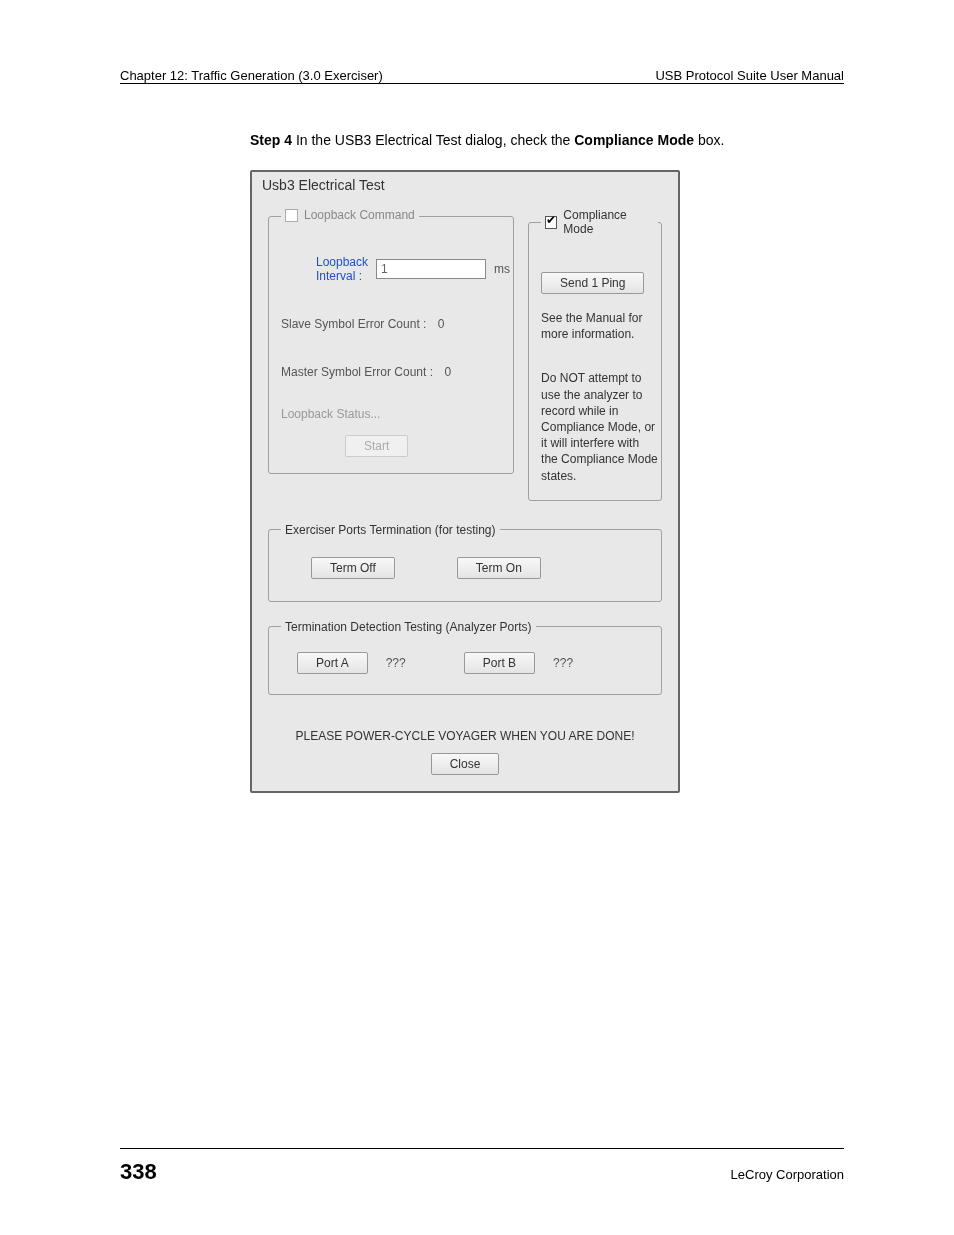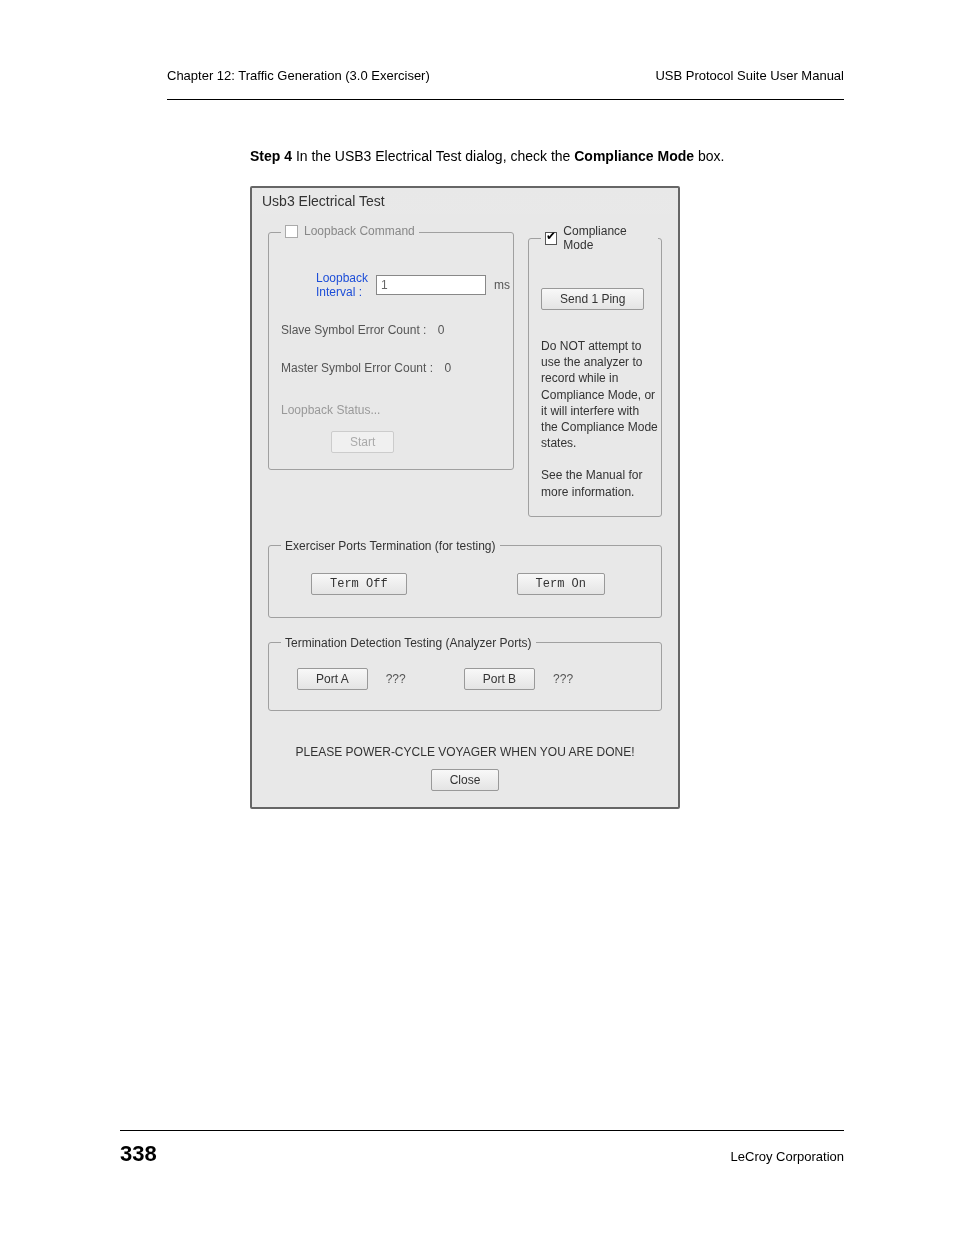--- a/index.html
+++ b/index.html
@@ -1,63 +1,63 @@
 <!DOCTYPE html>
 <html><head>
 <meta charset="utf-8">
 <style>
   * { box-sizing: border-box; margin: 0; padding: 0; }
   body { font-family: Arial, Helvetica, sans-serif; background: #fff; width: 954px; height: 1235px; position: relative; }
   .page { padding: 68px 110px 0 120px; }
-  .header { display: flex; justify-content: space-between; font-size: 13px; color: #000; padding-bottom: 16px; border-bottom: 1.5px solid #000; margin-bottom: 48px; margin-left: 47px; }
+  .header { display: flex; justify-content: space-between; font-size: 13px; color: #000; padding-bottom: 0; border-bottom: 1.5px solid #000; margin-bottom: 48px; }
   .step-line { font-size: 14px; color: #000; margin-left: 130px; margin-bottom: 22px; }
   .step-line b { font-weight: bold; }
 
   .dialog-wrap { margin-left: 130px; width: 430px; border: 2px solid #666; background: linear-gradient(to bottom, #e8e8e8, #f4f4f4); padding: 0; border-radius: 2px; }
   .dialog-title { padding: 5px 10px; font-size: 14px; color: #333; }
   .dialog-body { padding: 10px 16px 16px 16px; background: #e8e8e8; font-size: 12px; color: #333; }
 
   .top-row { display: flex; gap: 14px; align-items: flex-start; }
 
   fieldset { border: 1px solid #a0a0a0; border-radius: 3px; padding: 14px 3px 16px 12px; margin: 0; }
   legend { padding: 0 4px; font-size: 12px; }
   .loopback { flex: 1; color: #888; }
   .loopback legend { color: #888; }
   .lb-check { display: inline-flex; align-items: center; gap: 6px; }
   .lb-check .box { display:inline-block; width:13px; height:13px; border:1px solid #aaa; background:#fff; }
   .row { margin-top: 16px; display: flex; align-items: center; gap: 8px; }
   .row label { color: #1d4ed8; margin-left: 35px; }
   .txt { width: 110px; height: 20px; border: 1px solid #888; background:#fff; padding: 0 4px; font-size:12px; color:#666; }
   .ms { margin-left: auto; color:#555; }
-  .stat { margin-top: 24px; color:#555; }
+  .stat { margin-top: 34px; color:#555; }
   .stat span.v { display:inline-block; margin-left: 8px; }
   .lb-status { margin-top: 28px; color:#999; }
-  .start-btn-wrap { margin-top: 14px; text-align: left; margin-left: 50px; }
+  .start-btn-wrap { margin-top: 14px; text-align: left; margin-left: 64px; }
   .btn { display:inline-block; border: 1px solid #999; background: linear-gradient(#f8f8f8,#e4e4e4); padding: 3px 18px; font-size:12px; color:#333; border-radius:2px; cursor: pointer; }
   .btn.disabled { color:#aaa; border-color:#ccc; background:#f0f0f0; cursor:default; }
 
   .compliance { width: 178px; }
   .cm-check { display:flex; align-items:center; gap:6px; font-weight: normal; }
   .cm-check .box { display:inline-block; width:13px; height:13px; border:1px solid #555; background:#fff; position:relative; }
   .cm-check .box::after { content:"✔"; position:absolute; top:-4px; left:0; font-size:12px; color:#000; }
   .send-ping-wrap { margin-top: 22px; }
   .warn { margin-top: 28px; font-size:12px; color:#333; line-height:1.35; }
   .warn2 { margin-top: 16px; }
 
   .term-fs { margin-top: 22px; }
-  .term-btns { display:flex; gap: 110px; padding: 6px 30px; font-family: Liberation Mono, monospace; }
+  .term-btns { display:flex; gap: 62px; padding: 6px 30px; }
 
   .detect-fs { margin-top: 18px; }
   .det-row { display:flex; align-items:center; gap: 18px; padding: 4px 16px; }
   .det-row .q { color:#555; }
 
   .bottom-msg { text-align:center; margin-top: 34px; font-size:12px; color:#333; }
   .close-wrap { text-align:center; margin-top: 10px; }
 
-  .footer { position:absolute; bottom: 68px; left:120px; right:110px; border-top:1.5px solid #000; padding-top:10px; display:flex; justify-content:space-between; align-items: baseline; }
+  .footer { position:absolute; bottom: 50px; left:120px; right:110px; border-top:1.5px solid #000; padding-top:10px; display:flex; justify-content:space-between; align-items: baseline; }
   .page-num { font-family: Arial, sans-serif; font-weight: bold; font-size: 22px; }
   .corp { font-size: 13px; }
 </style>
 </head>
 <body>
 
 <div class="page">
   <div class="header">
     <span>Chapter 12: Traffic Generation (3.0 Exerciser)</span>
     <span>USB Protocol Suite User Manual</span>
@@ -101,22 +101,22 @@
         <fieldset class="compliance">
           <legend>
             <span class="cm-check">
               <span class="box"></span>
               <span>Compliance Mode</span>
             </span>
           </legend>
           <div class="send-ping-wrap">
             <span class="btn">Send 1 Ping</span>
           </div>
+          <div class="warn warn2">See the Manual for more information.</div>
           <div class="warn">Do NOT attempt to use the analyzer to record while in Compliance Mode, or it will interfere with the Compliance Mode states.</div>
-          <div class="warn warn2">See the Manual for more information.</div>
         </fieldset>
       </div>
 
       <fieldset class="term-fs">
         <legend>Exerciser Ports Termination (for testing)</legend>
         <div class="term-btns">
           <span class="btn">Term Off</span>
           <span class="btn">Term On</span>
         </div>
       </fieldset>

